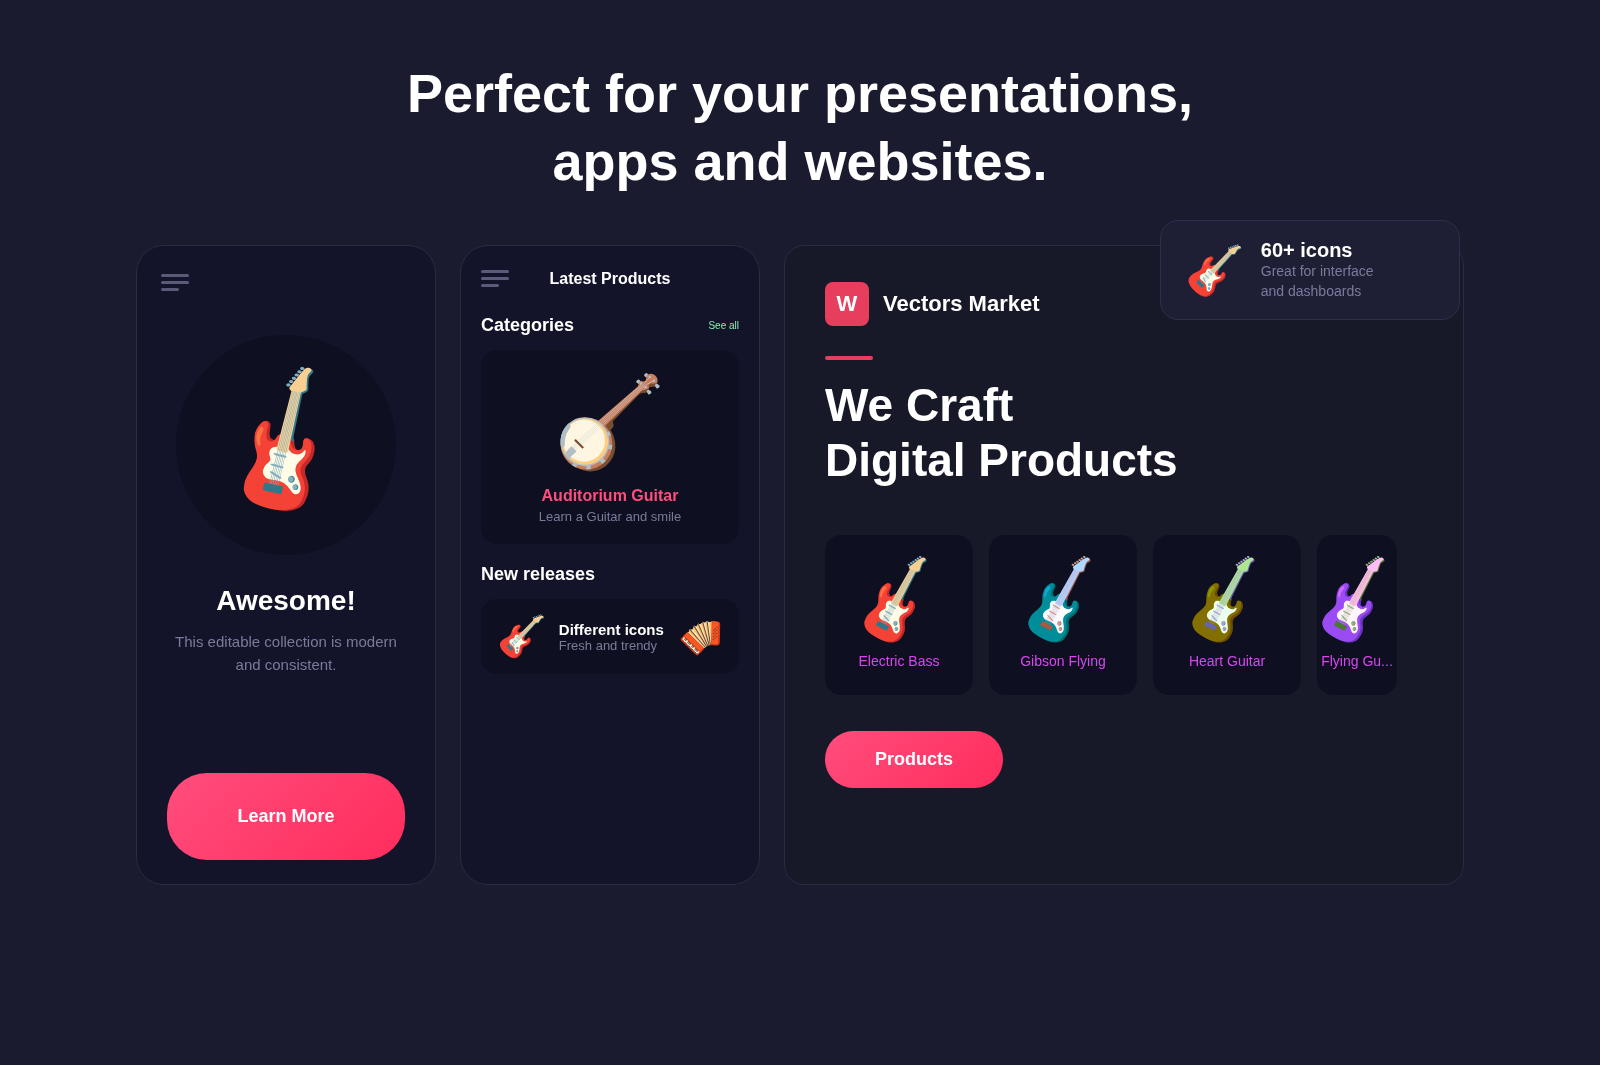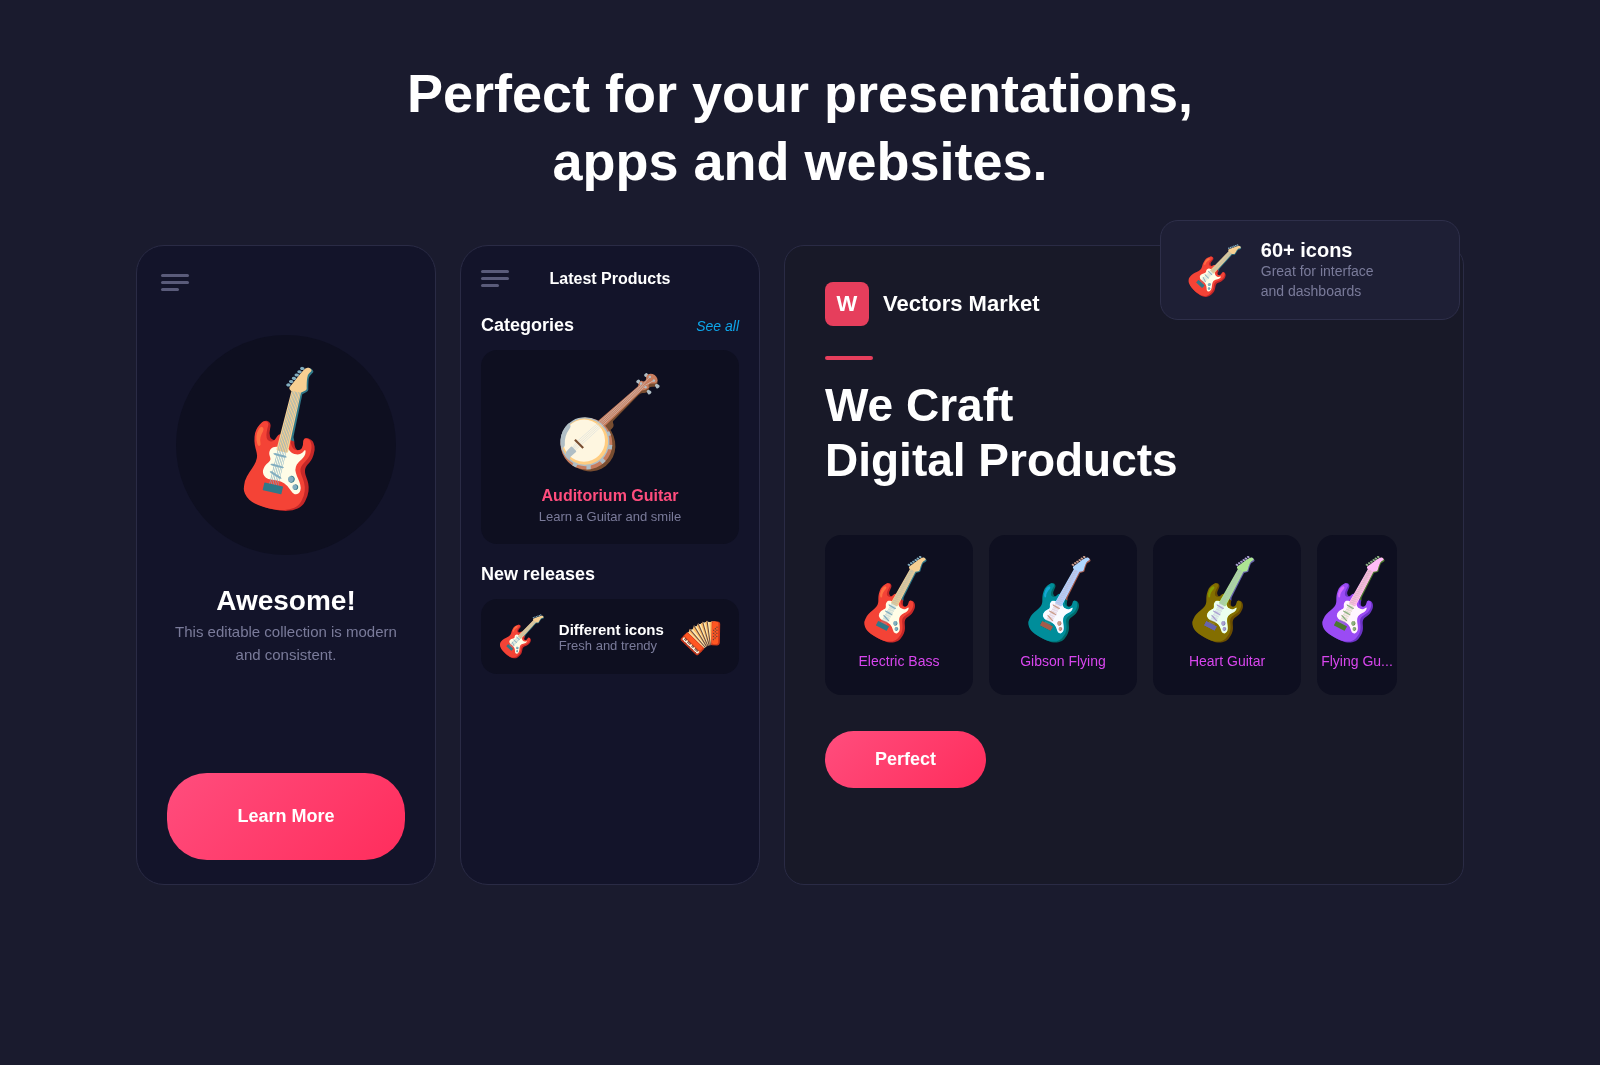--- a/index.html
+++ b/index.html
@@ -77,21 +77,21 @@
     .guitar-emoji-large {
       font-size: 110px;
       transform: rotate(-30deg);
       display: inline-block;
     }
 
     .awesome-title {
       color: #ffffff;
       font-size: 28px;
       font-weight: 700;
-      margin-bottom: 4px;
+      margin-bottom: 14px;
     }
 
     .awesome-desc {
       color: #7a7b9a;
       font-size: 15px;
       text-align: center;
       line-height: 1.5;
       margin-bottom: 40px;
     }
 
@@ -134,23 +134,22 @@
       margin-bottom: 14px;
     }
 
     .categories-label {
       color: #ffffff;
       font-size: 18px;
       font-weight: 700;
     }
 
     .see-all {
-      color: #0ea5e9;
-      font-size: 14px;
-      font-style: italic;
+      color: #86efac;
+      font-size: 10px;
     }
 
     .guitar-product-card {
       background: #0e0f20;
       border-radius: 16px;
       padding: 20px;
       margin-bottom: 20px;
       display: flex;
       flex-direction: column;
       align-items: center;
@@ -422,21 +421,21 @@
       <div class="guitar-icon-card">
         <span class="icon-guitar" style="font-size:70px; transform:rotate(-15deg); display:inline-block; filter: hue-rotate(60deg);">🎸</span>
         <span class="icon-guitar-label">Heart Guitar</span>
       </div>
       <div class="guitar-icon-card" style="width:80px; overflow:hidden;">
         <span class="icon-guitar" style="font-size:70px; transform:rotate(-15deg); display:inline-block; filter: hue-rotate(270deg);">🎸</span>
         <span class="icon-guitar-label">Flying Gu...</span>
       </div>
     </div>
 
-    <button class="download-btn">Perfect</button>
+    <button class="download-btn">Products</button>
   </div>
 
 </div>
 
 <div class="floating-badge" style="position:absolute; top: 220px; right: 140px;">
   <span class="badge-icon">🎸</span>
   <div>
     <div class="badge-title">60+ icons</div>
     <div class="badge-desc">
       <span>Great for interface</span><br>

